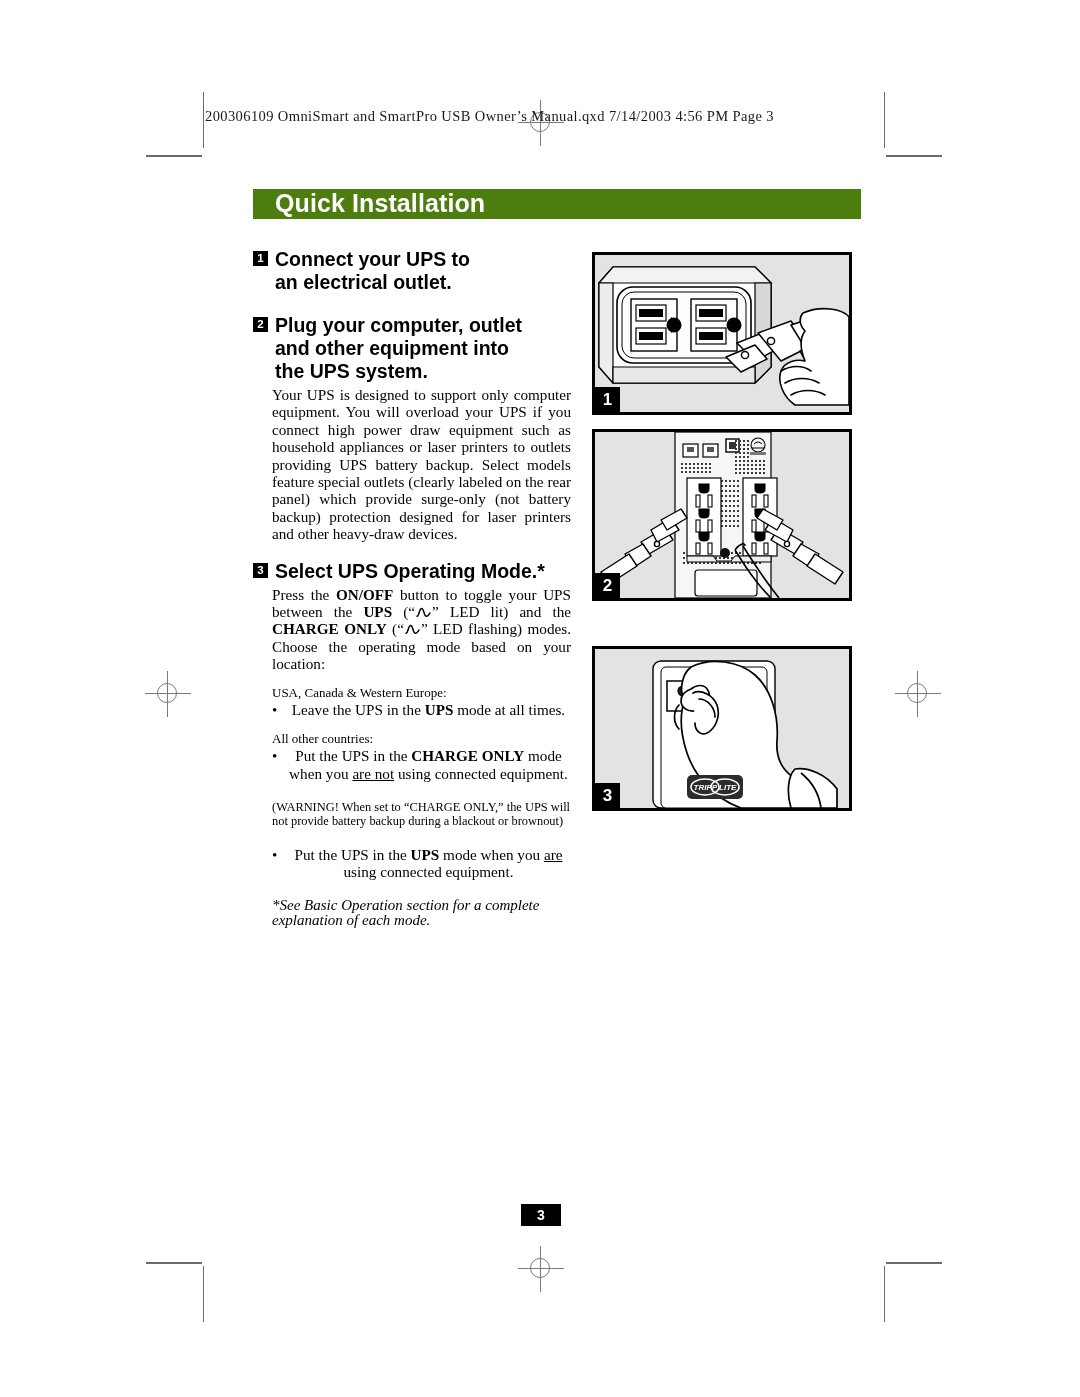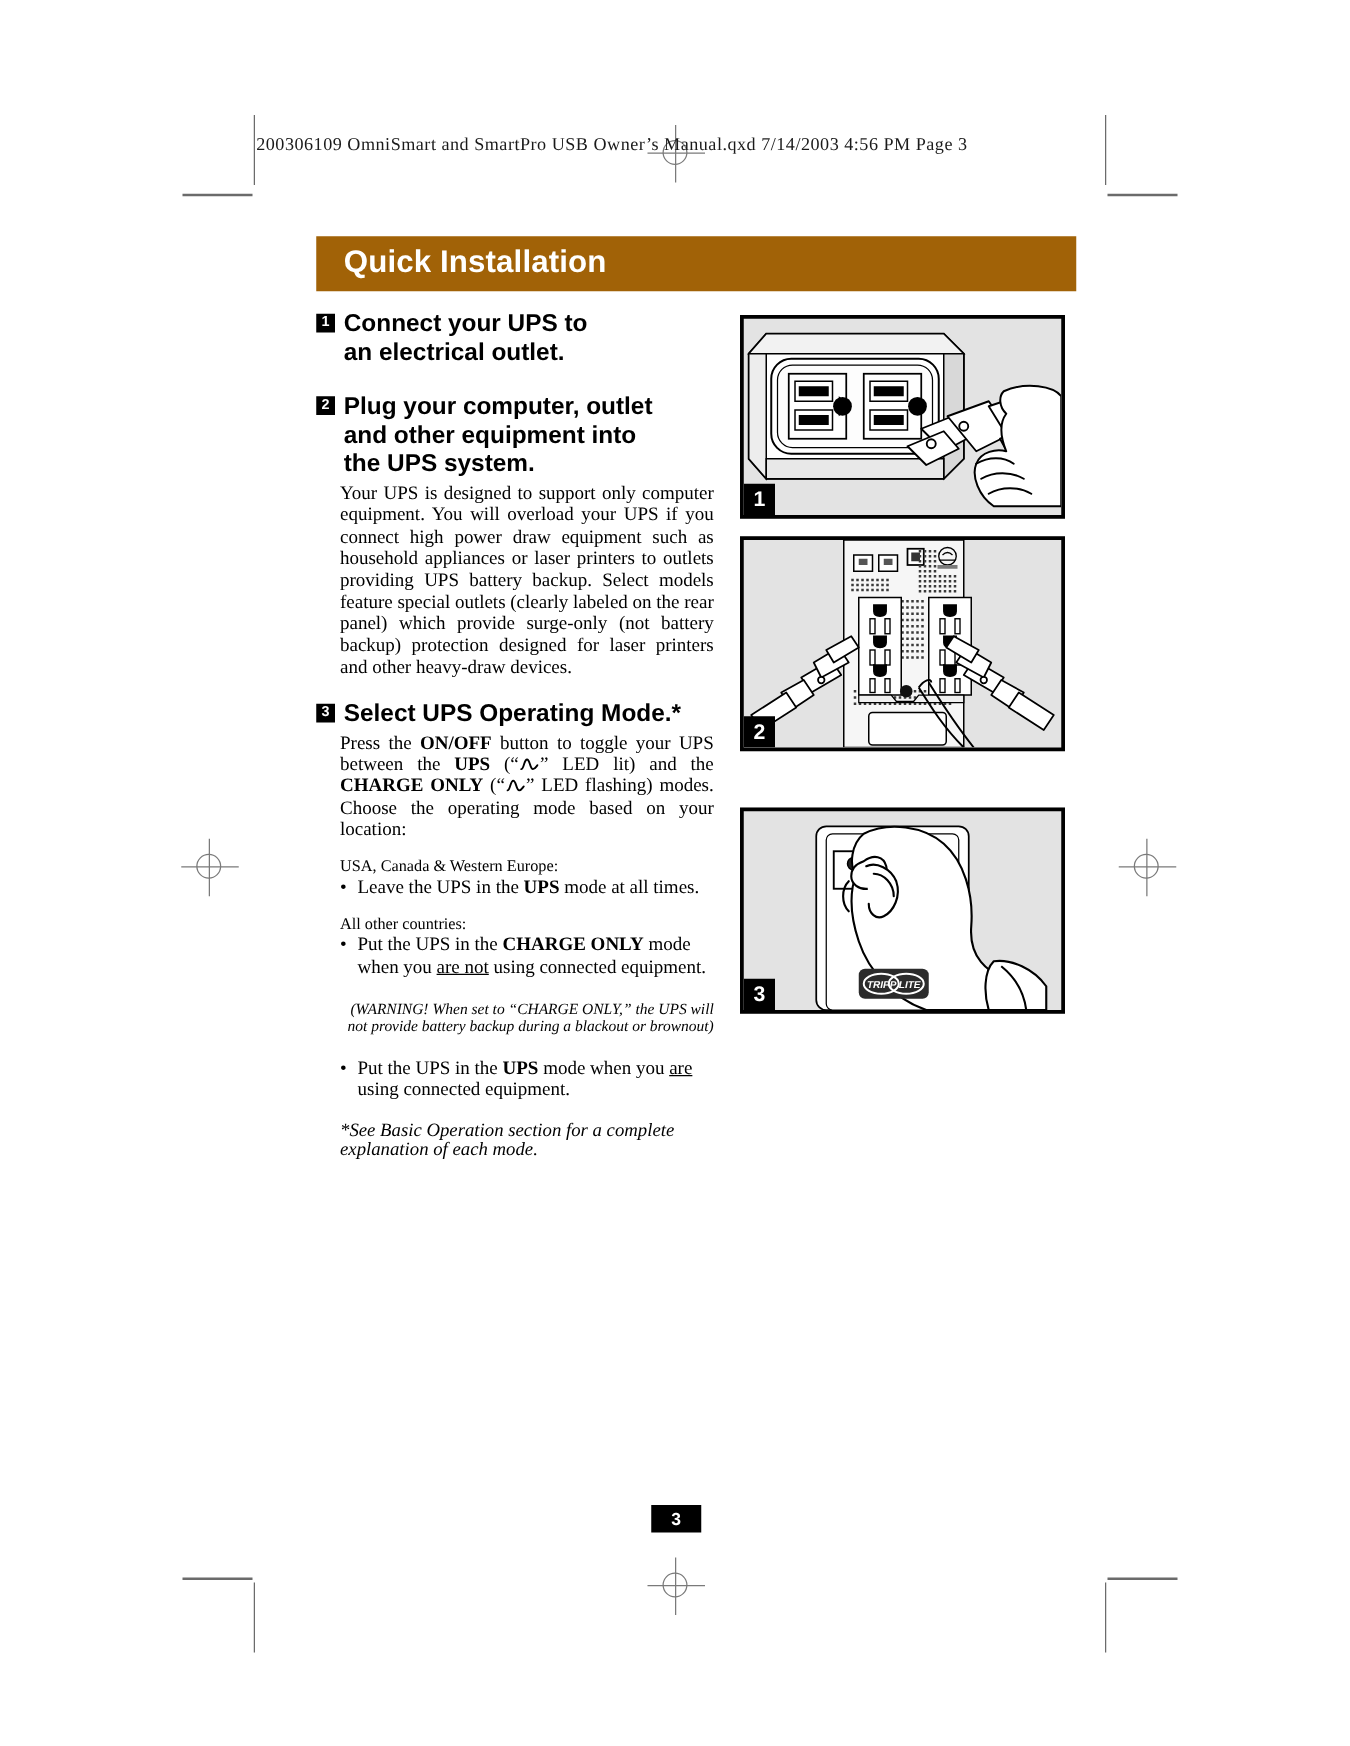--- a/index.html
+++ b/index.html
@@ -36,22 +36,22 @@
     white-space: nowrap;
     color: #1a1a1a;
   }
 
   
   .page { position: absolute; left: 0; top: 0; width: 1080px; height: 1397px; }
 
   .title-bar {
     position: absolute;
     left: 253px; top: 189px;
-    width: 608px; height: 44px;
-    background: #a16207;
+    width: 608px; height: 30px;
+    background: #4d7c0f;
   }
   .title-bar .title-text {
     position: absolute;
     left: 22px; top: 50%;
     transform: translateY(-52%);
     color: #fff;
     font-family: "Liberation Sans", sans-serif;
     font-weight: bold;
     font-size: 25px;
     letter-spacing: 0.1px;
@@ -116,30 +116,29 @@
     position: relative;
     display: block;
   }
   .bullet-row .bul {
     position: absolute;
     left: 19px; top: 0;
   }
   .bullet-row .bul-body {
     display: block;
     padding-left: 14px;
+    text-align: center;
   }
 
   .warn-par {
     font-family: "Liberation Serif", serif;
-    font-style: italic;
     font-size: 12.4px;
     line-height: 14.6px;
     padding-left: 19px;
     margin: 0;
-    text-align: right;
   }
 
   .foot-note {
     font-family: "Liberation Serif", serif;
     font-style: italic;
     font-size: 15px;
     line-height: 14.6px;
     padding-left: 19px;
     margin: 0;
   }

